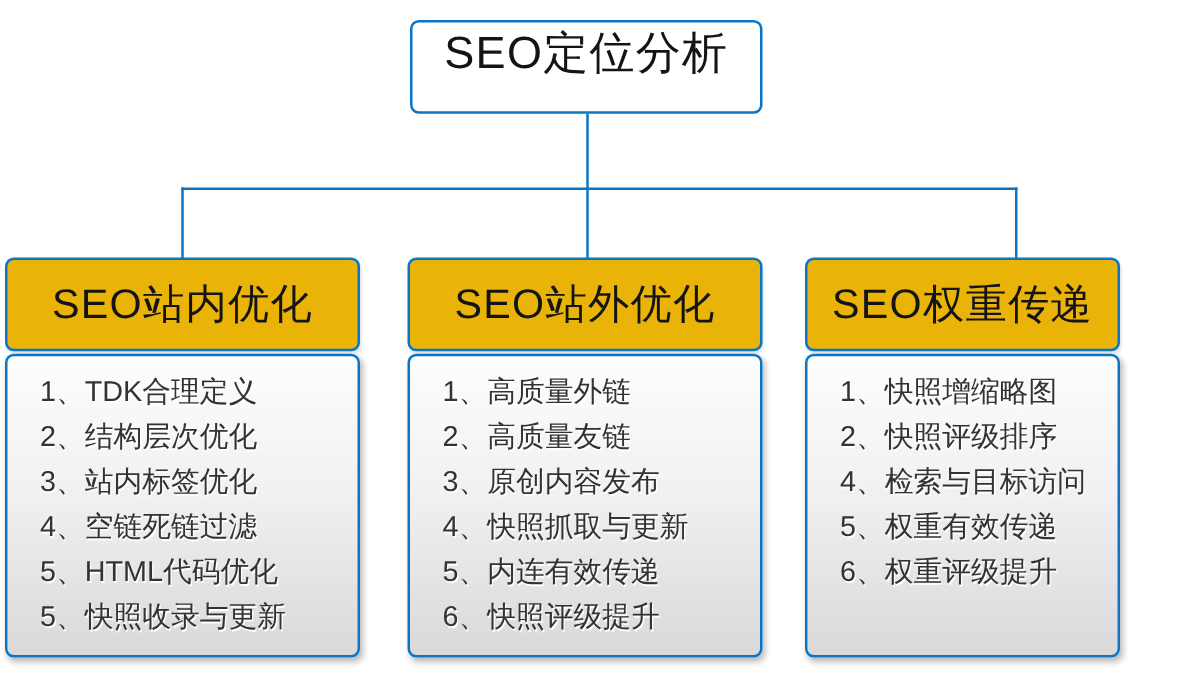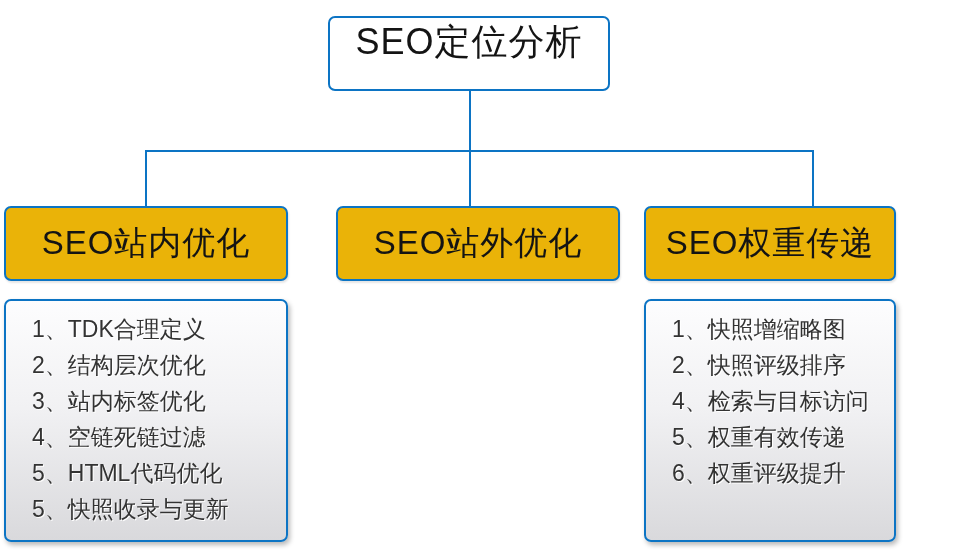--- a/index.html
+++ b/index.html
@@ -17,30 +17,30 @@
   
   .root-box{
     position:absolute;left:328px;top:16px;width:278px;height:71px;
     background:#ffffff;border:2px solid #0C74C4;border-radius:7px;
     display:flex;align-items:flex-start;justify-content:center;
     font-size:36px;color:#141414;letter-spacing:1px;
   }
   
   .branch{position:absolute;top:206px;width:284px;height:322px;}
   .branch.b1{left:4px;}
-  .branch.b2{left:336px;}
+  .branch.b2{left:326px;}
   .branch.b3{left:644px;width:252px;}
   .branch-header{
     height:71px;background:#eab308;border:2px solid #0C74C4;border-radius:7px;
     display:flex;align-items:center;justify-content:center;
     font-size:33px;color:#141414;letter-spacing:1px;
     box-shadow:1px 2px 2px rgba(0,0,0,0.10);
   }
   .branch-body{
-    margin-top:18px;height:229px;
+    margin-top:2px;height:229px;
     border:2px solid #0C74C4;border-radius:7px;
     background:linear-gradient(180deg,#FDFDFE 0%,#F1F1F3 45%,#D9D9DC 100%);
     box-shadow:2px 3px 5px rgba(0,0,0,0.28);
     padding:10px 0 0 26px;
   }
   .branch-item{
     font-size:23px;line-height:36px;color:#333333;
     text-shadow:1px 1px 0 #ffffff;white-space:nowrap;
   }
 </style>
@@ -70,20 +70,28 @@
       <div class="branch-item">4、空链死链过滤</div>
       <div class="branch-item">5、HTML代码优化</div>
       <div class="branch-item">5、快照收录与更新</div>
     </div>
   </div>
 
   <div class="branch b2">
     <div class="branch-header">
       <span>SEO站外优化</span>
     </div>
+    <div class="branch-body">
+      <div class="branch-item">1、高质量外链</div>
+      <div class="branch-item">2、高质量友链</div>
+      <div class="branch-item">3、原创内容发布</div>
+      <div class="branch-item">4、快照抓取与更新</div>
+      <div class="branch-item">5、内连有效传递</div>
+      <div class="branch-item">6、快照评级提升</div>
+    </div>
   </div>
 
   <div class="branch b3">
     <div class="branch-header">
       <span>SEO权重传递</span>
     </div>
     <div class="branch-body">
       <div class="branch-item">1、快照增缩略图</div>
       <div class="branch-item">2、快照评级排序</div>
       <div class="branch-item">4、检索与目标访问</div>

